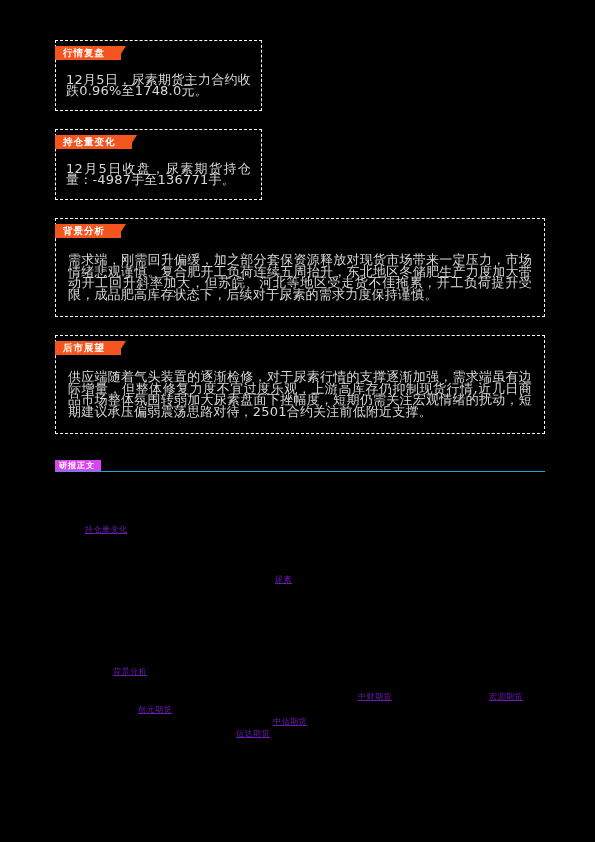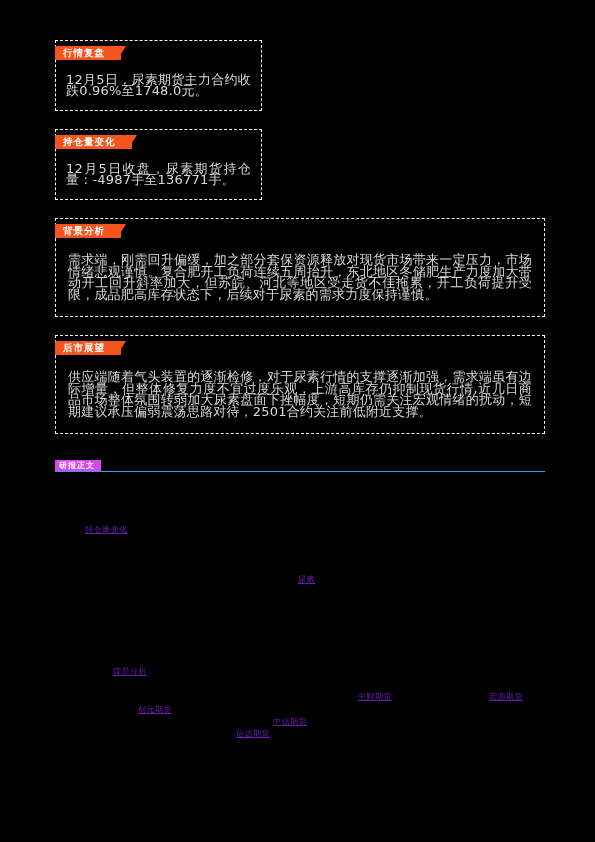--- a/index.html
+++ b/index.html
@@ -158,21 +158,21 @@
       <div class="panel-body">供应端随着气头装置的逐渐检修，对于尿素行情的支撑逐渐加强，需求端虽有边际增量，但整体修复力度不宜过度乐观，上游高库存仍抑制现货行情,近几日商品市场整体氛围转弱加大尿素盘面下挫幅度，短期仍需关注宏观情绪的扰动，短期建议承压偏弱震荡思路对待，2501合约关注前低附近支撑。</div>
     </div>
 
     <div class="section-head">
       <span class="section-head-label">研报正文</span>
       <span class="section-rule"></span>
     </div>
 
     <div class="linkzone">
       <a class="lnk" style="left: 30px; top: 48px;">持仓量变化</a>
-      <a class="lnk" style="left: 220px; top: 98px; margin-left: 23px;">尿素</a>
+      <a class="lnk" style="left: 220px; top: 98px;">尿素</a>
       <a class="lnk" style="left: 58px; top: 190px;">背景分析</a>
       <a class="lnk" style="left: 181px; top: 215px; margin-top: 37px;">信达期货</a>
       <a class="lnk" style="left: 303px; top: 215px;">中财期货</a>
       <a class="lnk" style="left: 434px; top: 215px;">宏源期货</a>
       <a class="lnk" style="left: 83px; top: 228px;">创元期货</a>
       <a class="lnk" style="left: 218px; top: 228px; margin-top: 12px;">中信期货</a>
     </div>
 
   </div>
 </div>

